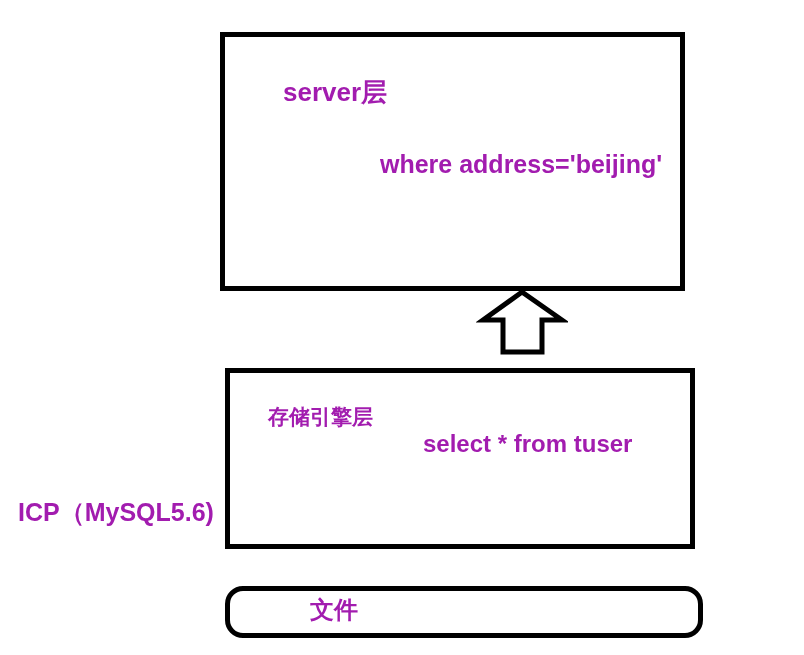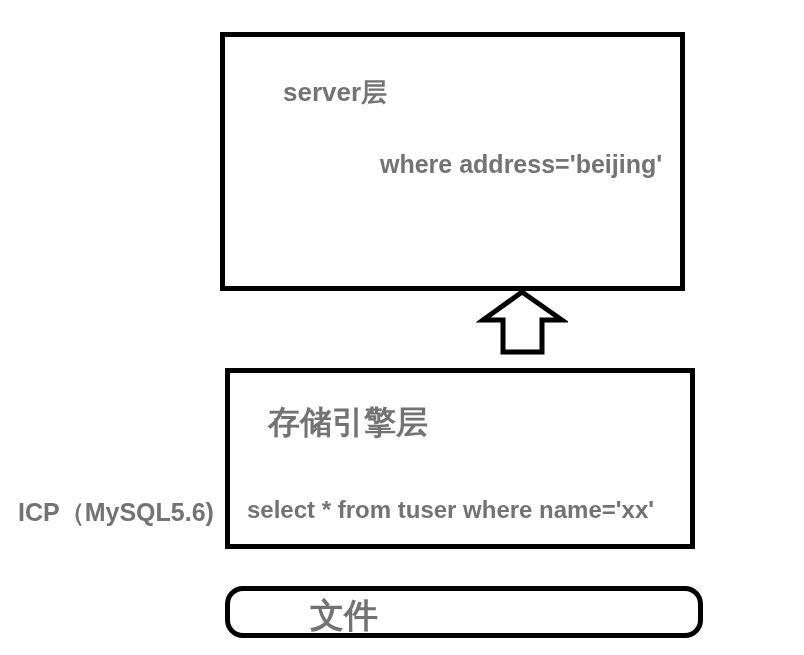--- a/index.html
+++ b/index.html
@@ -6,46 +6,46 @@
     margin: 0;
     padding: 0;
     background: #ffffff;
   }
   .canvas {
     position: relative;
     width: 804px;
     height: 655px;
     background: #ffffff;
     font-family: "Liberation Sans", "DejaVu Sans", sans-serif;
-    color: #737373;
+    color: #a21caf;
     overflow: hidden;
   }
   .box {
     position: absolute;
     background: #ffffff;
     border: 5px solid #000000;
     box-sizing: border-box;
   }
   .server-box  { left: 220px; top: 32px;  width: 465px; height: 259px; }
   .storage-box { left: 225px; top: 368px; width: 470px; height: 181px; }
   .file-box    { left: 225px; top: 586px; width: 478px; height: 52px; border-radius: 18px; }
   .label {
     position: absolute;
     font-weight: bold;
     white-space: nowrap;
     line-height: 1.1;
   }
   .server-title    { left: 283px; top: 78px;  font-size: 26px; }
   .server-cond     { left: 348px; top: 151px; font-size: 25px; margin-left: 32px; }
-  .storage-title   { left: 268px; top: 405px; font-size: 32px; }
+  .storage-title   { left: 268px; top: 405px; font-size: 21px; }
   .storage-query1  { left: 423px; top: 431px; font-size: 24px; }
   .storage-query2  { left: 247px; top: 497px; font-size: 24px; }
   .side-line1      { left: 18px;  top: 458px; font-size: 25px; }
   .side-line2      { left: 18px;  top: 499px; font-size: 25px; }
-  .file-title      { left: 310px; top: 597px; font-size: 34px; }
+  .file-title      { left: 310px; top: 597px; font-size: 24px; }
   .arrow-wrap {
     position: absolute;
     left: 476px;
     top: 288px;
     width: 92px;
     height: 70px;
   }
 </style>
 </head>
 <body>
@@ -57,20 +57,20 @@
   <div class="label server-cond">where address='beijing'</div>
 
   <div class="arrow-wrap">
     <svg width="92" height="70" viewBox="0 0 92 70" xmlns="http://www.w3.org/2000/svg">
       <polygon points="46,4 86,32 66,32 66,64 27,64 27,32 7,32" fill="#ffffff" stroke="#000000" stroke-width="5" stroke-linejoin="miter"></polygon>
     </svg>
   </div>
 
   <div class="box storage-box"></div>
   <div class="label storage-title">存储引擎层</div>
-  <div class="label storage-query2">select * from tuser where name='xx'</div>
+  <div class="label storage-query1">select * from tuser</div>
 
   <div class="label side-line2">ICP（MySQL5.6)</div>
 
   <div class="box file-box"></div>
   <div class="label file-title">文件</div>
 
 </div>
 
 </body></html>

